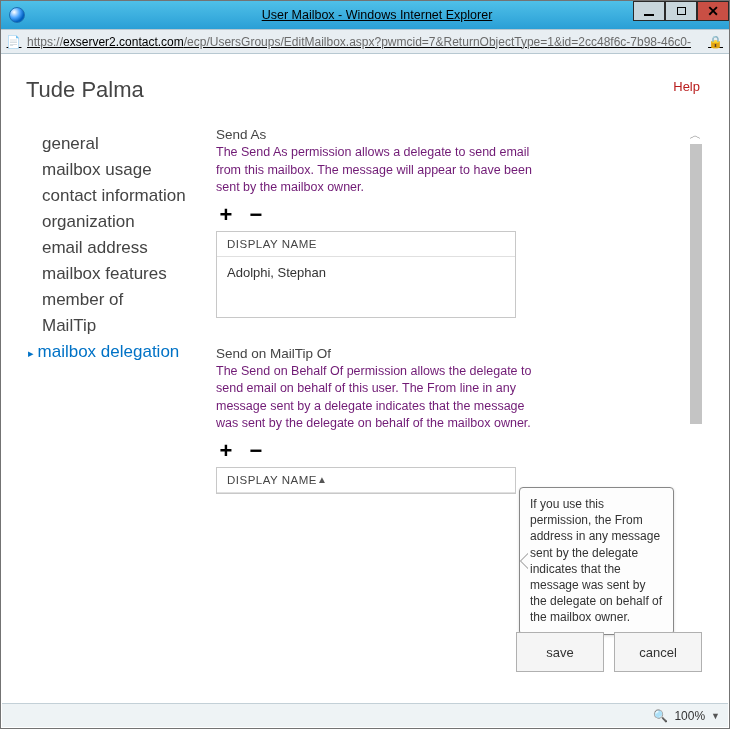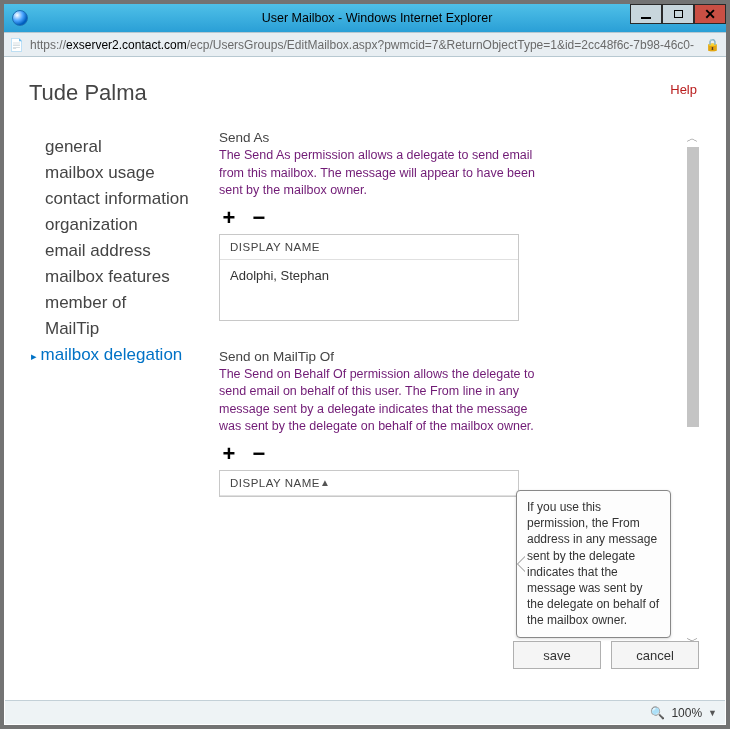--- a/index.html
+++ b/index.html
@@ -1,17 +1,17 @@
 <!DOCTYPE html>
 <html><head>
 <meta charset="utf-8">
 <style>
   * { box-sizing: border-box; margin: 0; padding: 0; }
   body { font-family: "Segoe UI", Arial, sans-serif; font-size: 13px; background: #fff; }
-  .window { width: 730px; height: 729px; border: 4px solid #737373; background: #fff; position: relative; }
+  .window { width: 730px; height: 729px; border: 1px solid #737373; background: #fff; position: relative; text-decoration: underline; }
   .titlebar { height: 28px; background: linear-gradient(#4fc0e8, #2a9fd6); display: flex; align-items: center; color: #000; position: relative; }
   .titlebar .ie-icon { width: 16px; height: 16px; margin-left: 8px; border-radius: 50%; background: radial-gradient(circle at 30% 30%, #fff, #4da6ff 40%, #005fbf 70%); border: 1px solid #1c6fb3; }
   .titlebar .title { flex: 1; text-align: center; font-size: 12.5px; color: #000; }
   .titlebar .win-buttons { display: flex; height: 20px; position:absolute; right:0; top:0;}
   .win-btn { width: 32px; height: 20px; border: 1px solid #2a2a2a; display: flex; align-items: center; justify-content: center; font-size: 12px; cursor: pointer; }
   .win-min { background: #c8d6dc; }
   .win-max { background: #c8d6dc; }
   .win-close { background: #c94f44; color:#000;}
   .win-min span{ display:block;width:10px;height:2px;background:#000;margin-top:8px;}
   .win-max span{ display:block;width:9px;height:8px;border:1.5px solid #000;}
@@ -44,21 +44,21 @@
   .sort-arrow { font-size:10px; color:#555;}
   .section-gap { height:28px; }
   .scrollbar { position:absolute; right:0; top:0; bottom:0; width:17px; display:flex; flex-direction:column; align-items:center; justify-content:space-between;}
   .scroll-arrow { width:17px; height:17px; display:flex; align-items:center; justify-content:center; color:#888; font-size:12px; cursor:pointer;}
   .scroll-track { flex:1; width:12px; background:transparent; position:relative;}
   .scroll-thumb { position:absolute; top:0; width:12px; height:280px; background:#c4c4c4;}
   .tooltip { position:absolute; right:30px; top:360px; width:155px; background:#fdfdfd; border:1px solid #888; border-radius:4px; padding:8px 10px; font-size:12px; color:#333; line-height:1.35; box-shadow:0 1px 3px rgba(0,0,0,0.15);}
   .tooltip::before { content:""; position:absolute; left:-8px; top:50%; margin-top:-8px; border:8px solid transparent; border-right-color:#888;}
   .tooltip::after { content:""; position:absolute; left:-6.5px; top:50%; margin-top:-7px; border:7px solid transparent; border-right-color:#fdfdfd;}
   .footer { position:absolute; bottom:30px; right:26px; display:flex; gap:10px;}
-  .btn { width:88px; height:28px; background:#f5f5f5; border:1px solid #b0b0b0; font-size:13px; color:#333; cursor:pointer;}
+  .btn { width:88px; height:40px; background:#f5f5f5; border:1px solid #b0b0b0; font-size:13px; color:#333; cursor:pointer;}
   .statusbar { position:absolute; bottom:1px; left:1px; right:1px; height:24px; background:#eef3f5; border-top:1px solid #c3d0d7; display:flex; justify-content:flex-end; align-items:center; padding:0 8px; font-size:12px; color:#333; gap:6px;}
   .zoom-icon{ color:#2a7fbf;}
   .dropdown-arrow{ font-size:9px; color:#555;}
 </style>
 </head>
 <body>
 
 <div class="window">
 
   <div class="titlebar">

